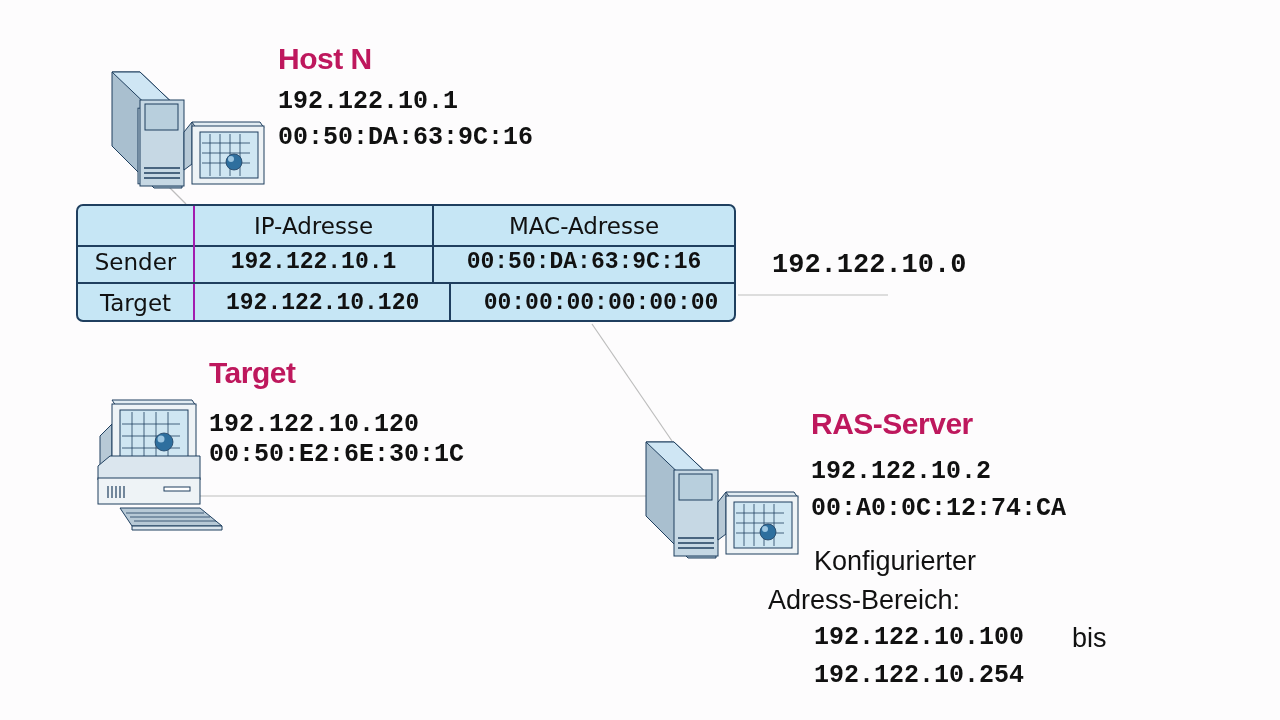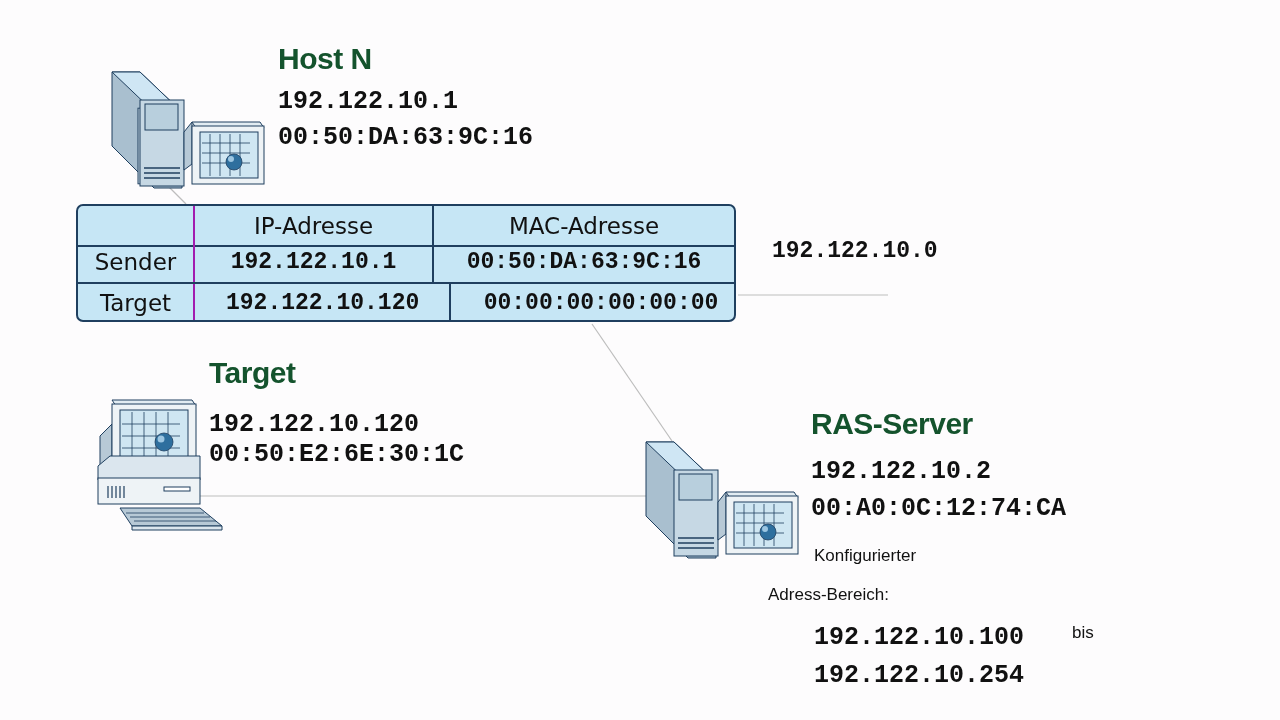--- a/index.html
+++ b/index.html
@@ -5,30 +5,30 @@
   html, body { margin: 0; padding: 0; }
   body {
     width: 1280px; height: 720px; overflow: hidden;
     background: #fdfcfd;
     position: relative;
     font-family: "Liberation Sans", sans-serif;
   }
   .abs { position: absolute; }
   .title {
     position: absolute; font-family: "Liberation Sans", sans-serif;
-    font-weight: bold; color: #14532d; font-size: 30px; letter-spacing: -0.5px;
+    font-weight: bold; color: #be185d; font-size: 30px; letter-spacing: -0.5px;
     white-space: nowrap;
   }
   .mono {
     position: absolute; font-family: "Liberation Mono", monospace;
     font-weight: bold; color: #111; font-size: 25px; white-space: nowrap;
   }
   .sans {
     position: absolute; font-family: "Liberation Sans", sans-serif;
-    color: #111; font-size: 17px; white-space: nowrap;
+    color: #111; font-size: 27px; white-space: nowrap;
   }
   svg.links { position: absolute; left: 0; top: 0; }
 
   
   .arp-table {
     position: absolute; left: 76px; top: 204px; width: 660px; height: 118px;
     border: 2px solid #1f3f5f; border-radius: 7px; background: #c6e6f5;
     box-sizing: border-box; overflow: hidden;
   }
   .arp-row { position: absolute; left: 0; width: 100%; display: flex; box-sizing: border-box; }
@@ -99,21 +99,21 @@
     <div class="cell c1 val">192.122.10.1</div>
     <div class="cell c2 val">00:50:DA:63:9C:16</div>
   </div>
   <div class="arp-row r2">
     <div class="cell c0">Target</div>
     <div class="cell c1 val val-left">192.122.10.120</div>
     <div class="cell c2 val">00:00:00:00:00:00</div>
   </div>
 </div>
 
-<div class="mono" style="left:772px;top:238px;font-size:23px">192.122.10.0</div>
+<div class="mono" style="left:772px;top:250px;font-size:27px">192.122.10.0</div>
 
 <svg class="abs" style="left:96px;top:396px" width="132" height="138" viewBox="0 0 132 138">
   <polygon points="4,40 16,28 16,62 4,70" fill="#b7c9d6" stroke="#1f3f5f" stroke-width="1"></polygon>
   <polygon points="16,4 96,4 100,10 20,10" fill="#e2ecf2" stroke="#1f3f5f" stroke-width="1"></polygon>
   <rect x="16" y="8" width="84" height="70" fill="#eef3f6" stroke="#1f3f5f" stroke-width="1"></rect>
   <rect x="24" y="14" width="68" height="56" fill="#cfe6f2" stroke="#1f3f5f" stroke-width="1"></rect>
   <g stroke="#1f3f5f" stroke-width="0.8">
     <line x1="36" y1="16" x2="36" y2="68"></line>
       <line x1="48" y1="16" x2="48" y2="68"></line>
     <line x1="60" y1="16" x2="60" y2="68"></line>

